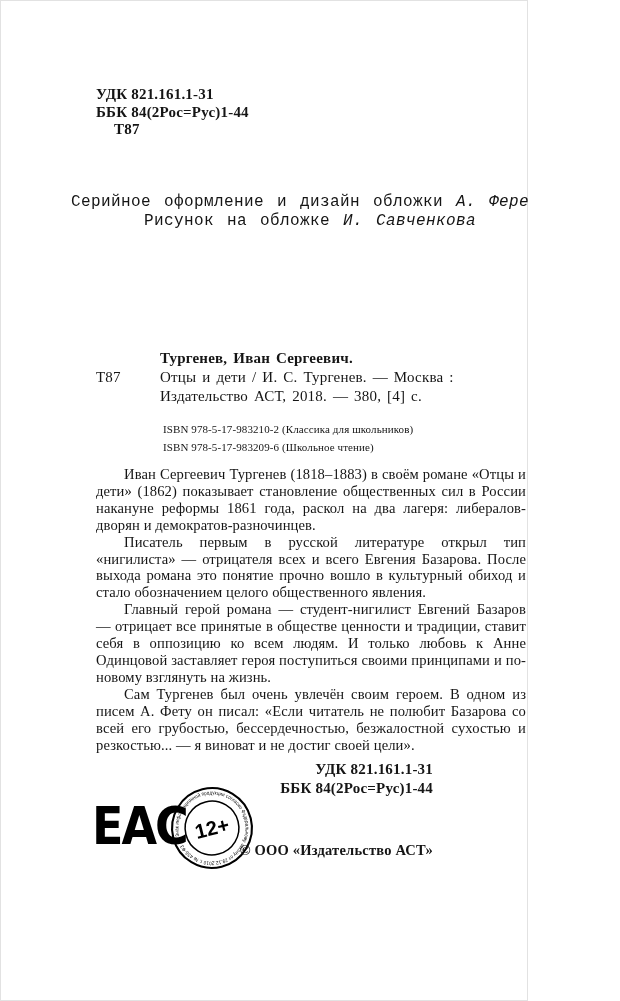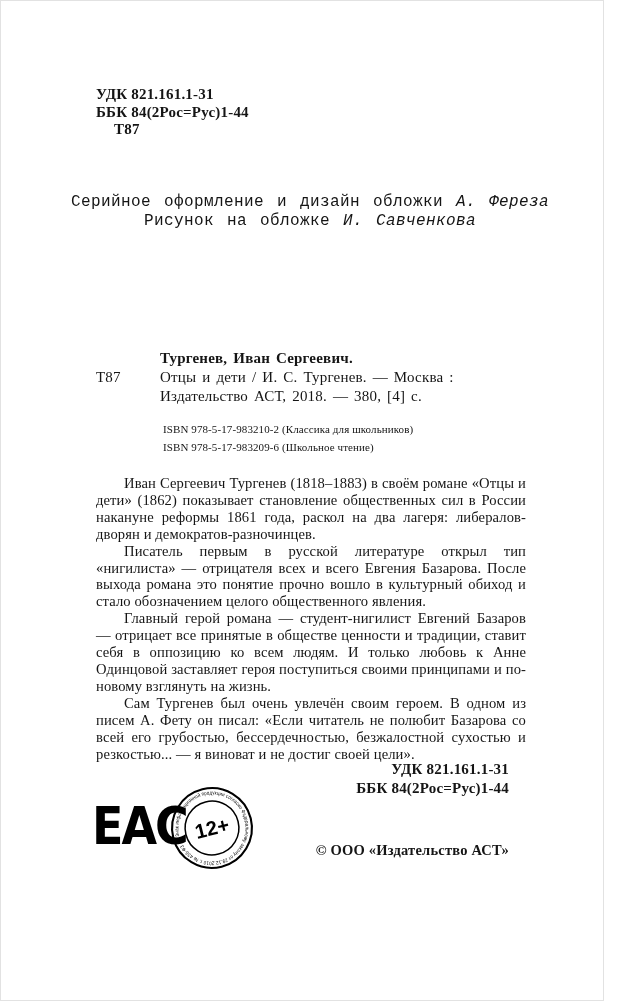--- a/index.html
+++ b/index.html
@@ -2,28 +2,27 @@
 <html lang="ru"><head>
 <meta charset="utf-8">
 <style>
   html, body {
     margin: 0;
     padding: 0;
     background: #ffffff;
   }
   .page {
     position: relative;
-    width: 596px;
+    width: 528px;
     height: 1001px;
     background: #ffffff;
     box-shadow: inset 0 0 0 1px #e2e2e2;
     font-family: "Liberation Serif", serif;
     color: #151515;
     overflow: hidden;
-    padding-left: 8px;
   }
 
   
   .top-codes {
     position: absolute;
     left: 96px;
     top: 86px;
     font-size: 15px;
     line-height: 17.5px;
     font-weight: bold;
@@ -75,21 +74,20 @@
   
   .annotation {
     position: absolute;
     left: 96px;
     top: 466px;
     width: 430px;
     font-size: 14.6px;
     line-height: 16.9px;
     text-align: justify;
     letter-spacing: 0.1px;
-    margin-top: 9px;
   }
   .annotation p { margin: 0; text-indent: 28px; }
 
   
   .bottom-codes {
     position: absolute;
     right: 95px;
     top: 760px;
     text-align: right;
     font-weight: bold;

